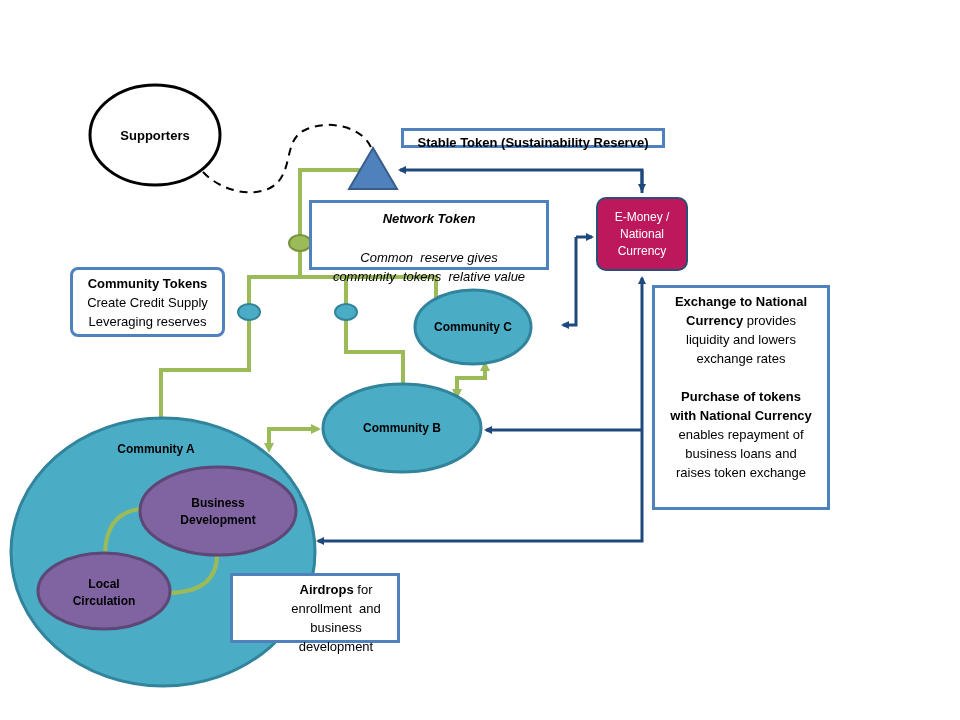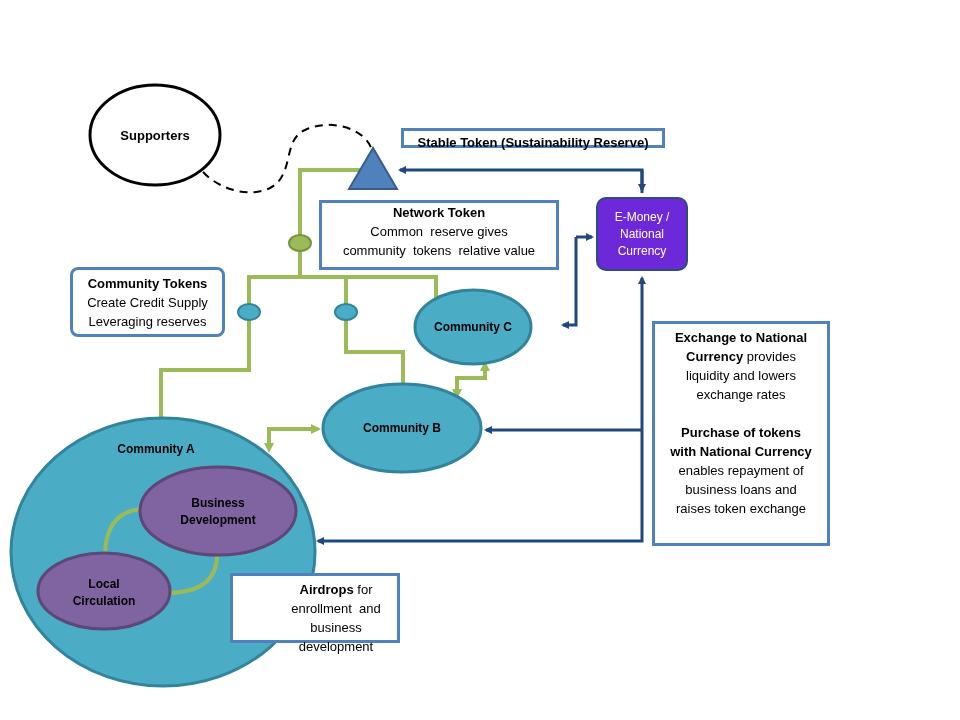--- a/index.html
+++ b/index.html
@@ -10,21 +10,21 @@
   .b { font-weight: bold; }
   .box {
     position: absolute; background: #fff; border: 3px solid #4f81bd;
     box-sizing: border-box; text-align: center; color: #000;
     font-family: "Liberation Sans", "DejaVu Sans", sans-serif;
     font-size: 13px; line-height: 19px;
   }
   .box .b { font-weight: bold; }
   .emoney {
     position: absolute; left: 596px; top: 197px; width: 92px; height: 74px;
-    background: #6d28d9; border: 2px solid #2c4d75; border-radius: 10px;
+    background: #be185d; border: 2px solid #2c4d75; border-radius: 10px;
     box-sizing: border-box; color: #fff; text-align: center;
     font-size: 12px; line-height: 17px; display: flex; flex-direction: column;
     justify-content: center; font-family: "Liberation Sans", "DejaVu Sans", sans-serif;
   }
 </style>
 </head>
 <body>
 
 <svg id="diagram" width="960" height="720" viewBox="0 0 960 720">
   <defs>
@@ -97,33 +97,33 @@
 <div class="emoney">
   <div>E-Money /</div>
   <div>National</div>
   <div>Currency</div>
 </div>
 
 <div class="box" style="left:401px; top:128px; width:264px; height:20px; line-height:24px;">
   <span class="b">Stable Token (Sustainability Reserve)</span>
 </div>
 
-<div class="box" style="left:319px; top:200px; width:240px; height:70px; padding-top:0;">
+<div class="box" style="left:309px; top:200px; width:240px; height:70px; padding-top:6px;font-style:italic;">
   <div class="b">Network Token</div>
-  <div style="white-space:pre;">Common  reserve gives</div>
+  <div style="white-space:pre;margin-top:20px;">Common  reserve gives</div>
   <div style="white-space:pre;">community  tokens  relative value</div>
 </div>
 
 <div class="box" style="left:70px; top:267px; width:155px; height:70px; padding-top:4px;border-radius:8px;">
   <div class="b">Community Tokens</div>
   <div>Create Credit Supply</div>
   <div>Leveraging reserves</div>
 </div>
 
-<div class="box" style="left:652px; top:285px; width:178px; height:225px; padding-top:4px;margin-top:36px;">
+<div class="box" style="left:652px; top:285px; width:178px; height:225px; padding-top:4px;">
   <div class="b">Exchange to National</div>
   <div><span class="b">Currency</span><span style="white-space:pre;"> provides</span></div>
   <div>liquidity and lowers</div>
   <div>exchange rates</div>
   <div style="height:19px;"></div>
   <div class="b">Purchase of tokens</div>
   <div class="b">with National Currency</div>
   <div>enables repayment of</div>
   <div>business loans and</div>
   <div>raises token exchange</div>

